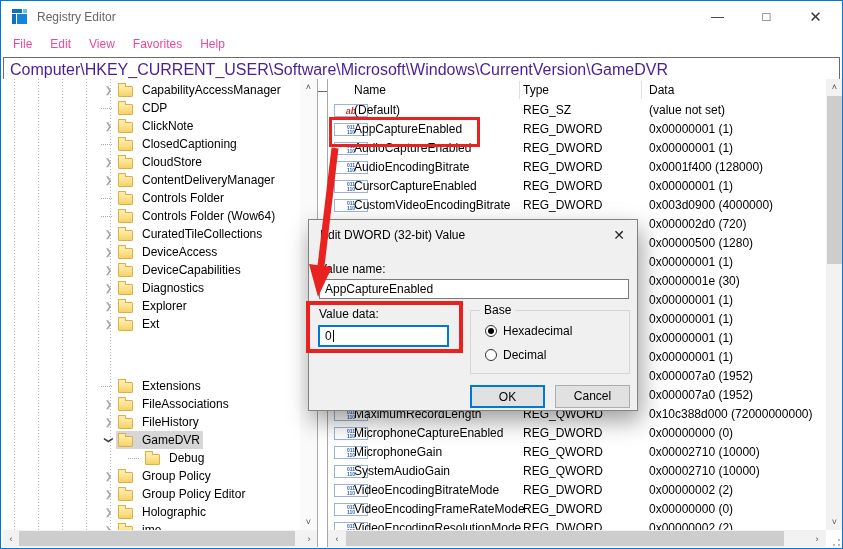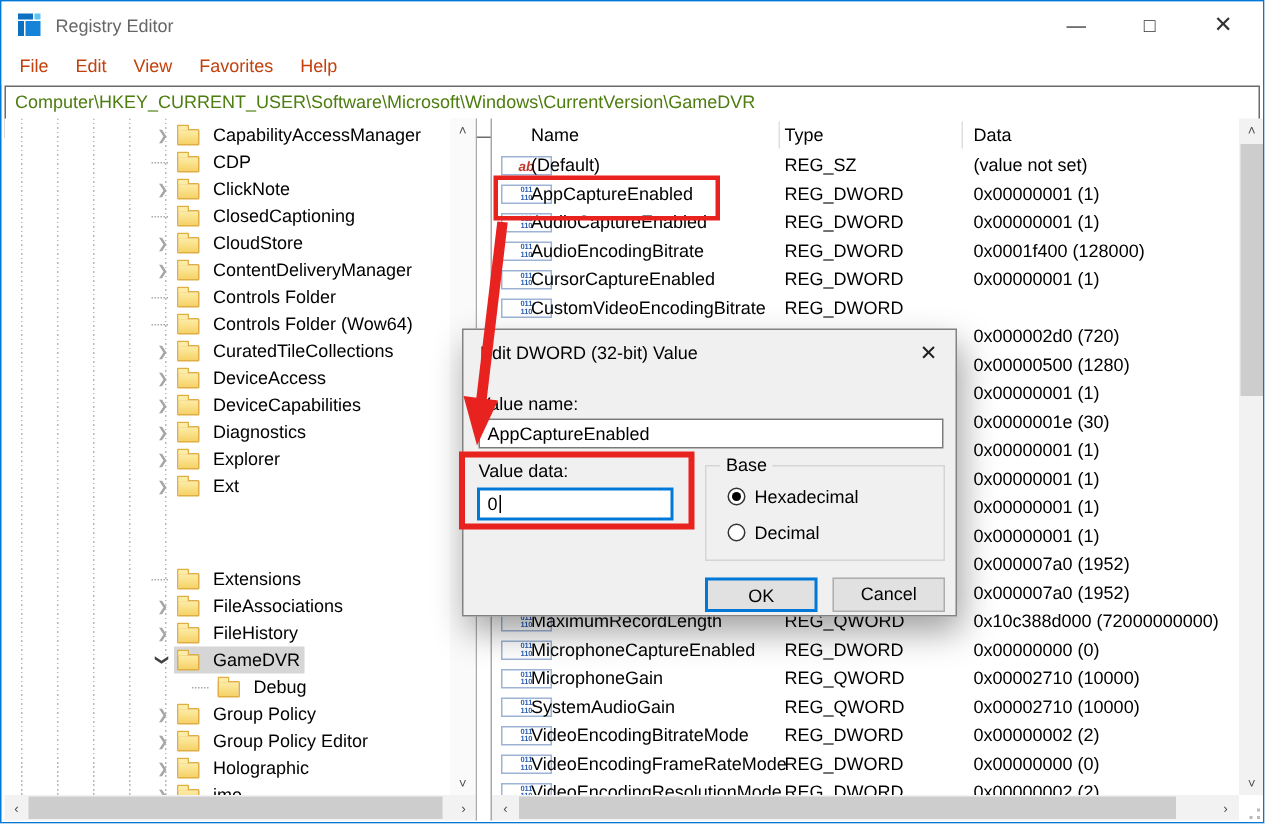--- a/index.html
+++ b/index.html
@@ -17,26 +17,26 @@
   .app-icon .c2{left:0;top:5px;width:4px;height:10px;}
   .app-icon .c3{left:5px;top:5px;width:10px;height:10px;background:#1583d7;}
   .app-icon .c4{left:11px;top:0;width:4px;height:4px;background:#5ec3f7;}
   .title-text{position:absolute;left:36px;top:9px;color:#666;font-size:12px;}
   .winbtn{position:absolute;top:0;width:47px;height:31px;text-align:center;line-height:31px;color:#333;font-size:13px;}
   .btn-min{right:101px;}
   .btn-max{right:52px;}
   .btn-close{right:3px;font-size:15px;}
   
   .menubar{position:absolute;left:0;top:31px;width:100%;height:25px;background:#fff;}
-  .menu-item{display:inline-block;padding:5px 9px 0 9px;height:25px;color:#c2410c;}
+  .menu-item{display:inline-block;padding:5px 9px 0 9px;height:25px;color:#ec4899;}
   .menubar{padding-left:3px;}
   
   .addressbar{
     position:absolute;left:2px;top:56px;width:837px;height:35px;background:#fff;
-    border:1px solid #6b6b6b;padding:3px 0 0 6px;color:#4d7c0f;font-size:12px;white-space:nowrap;overflow:hidden;
+    border:1px solid #6b6b6b;padding:3px 0 0 6px;color:#4c1d95;font-size:16px;white-space:nowrap;overflow:hidden;
   }
   
   .tree-pane{position:absolute;left:2px;top:78px;width:314px;height:451px;background:#fff;overflow:hidden;}
   .pane-line1{position:absolute;left:316px;top:78px;width:1px;height:468px;background:#a9a9a9;}
   .pane-line2{position:absolute;left:326px;top:78px;width:1px;height:468px;background:#a9a9a9;}
   .list-pane{position:absolute;left:327px;top:78px;width:498px;height:451px;background:#fff;overflow:hidden;}
   
   .guide{position:absolute;top:0;width:1px;height:451px;
     background-image:repeating-linear-gradient(to bottom,#b8b8b8 0 1px,transparent 1px 3px);}
   
@@ -352,20 +352,21 @@
         <div class="list-row">
           <span class="reg-ico dword">011<br>110</span>
           <span class="cell name">CursorCaptureEnabled</span>
           <span class="cell type">REG_DWORD</span>
           <span class="cell data">0x00000001 (1)</span>
         </div>
         <div class="list-row">
           <span class="reg-ico dword">011<br>110</span>
           <span class="cell name">CustomVideoEncodingBitrate</span>
           <span class="cell type">REG_DWORD</span>
+          <span class="cell data">0x003d0900 (4000000)</span>
         </div>
         <div class="list-row">
           <span class="cell name"></span>
           <span class="cell type"></span>
           <span class="cell data">0x000002d0 (720)</span>
         </div>
         <div class="list-row">
           <span class="cell name"></span>
           <span class="cell type"></span>
           <span class="cell data">0x00000500 (1280)</span>

